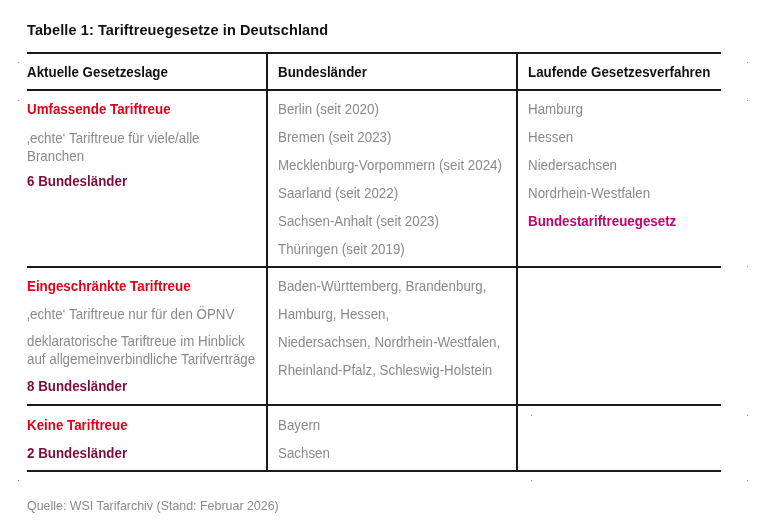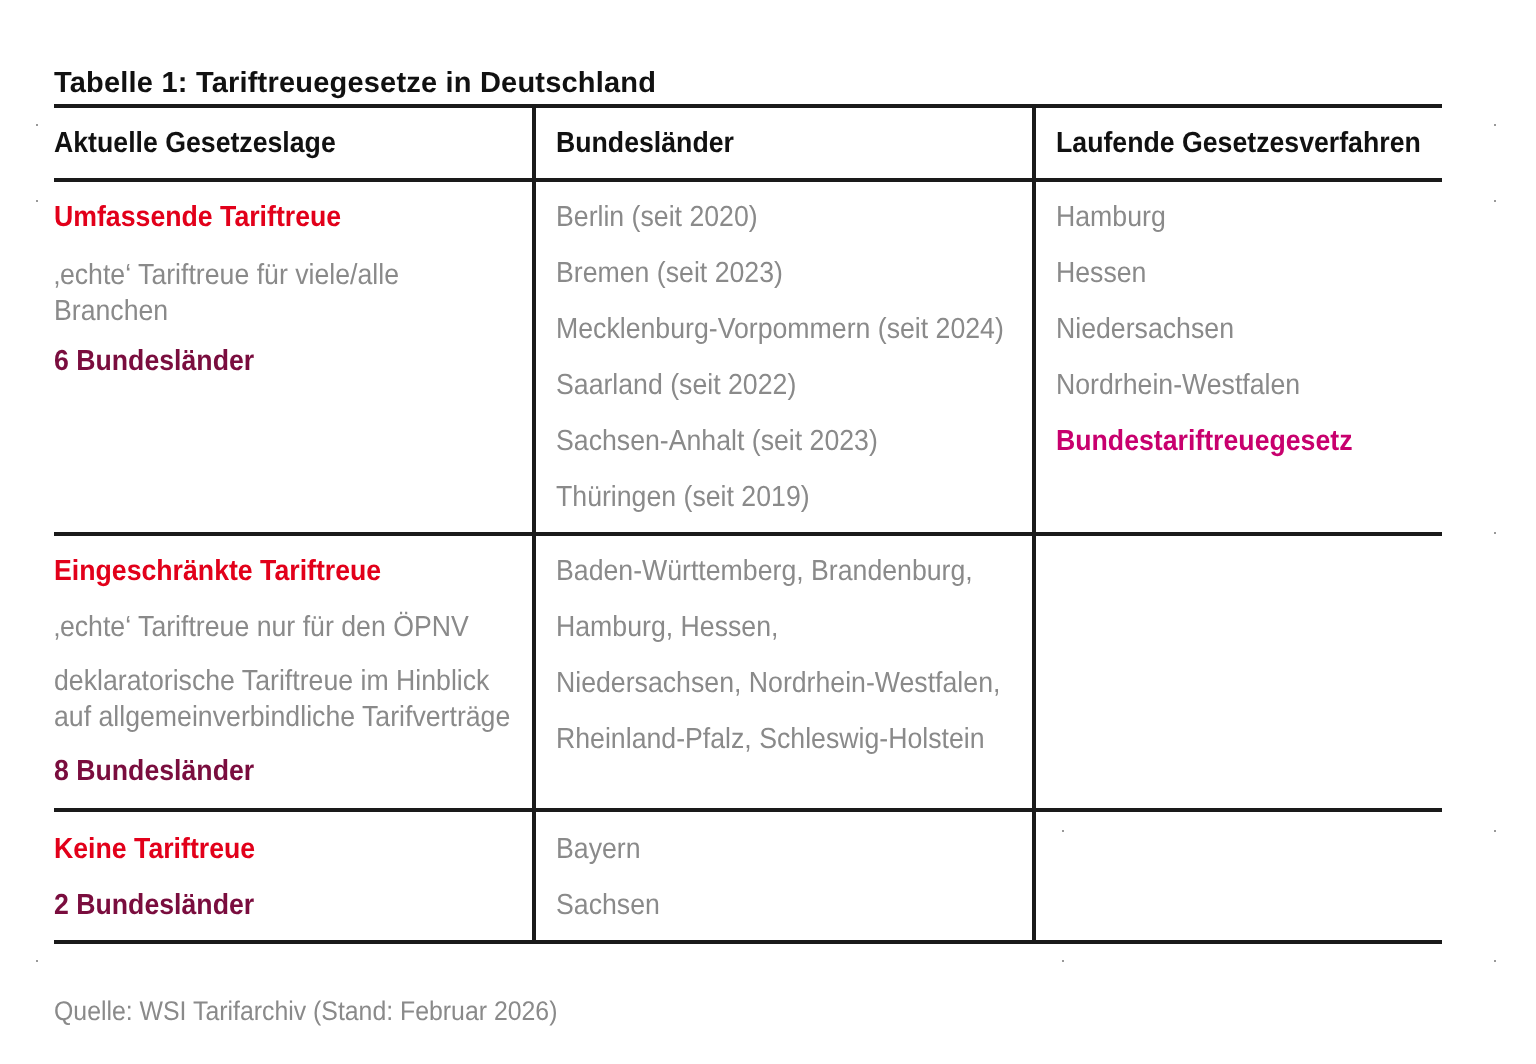--- a/index.html
+++ b/index.html
@@ -4,21 +4,20 @@
 <style>
   html, body { margin: 0; padding: 0; background: #ffffff; }
   body {
     width: 768px; height: 532px; position: relative; overflow: hidden;
     font-family: "Liberation Sans", sans-serif;
   }
   .title {
     position: absolute; left: 27px; top: 22px;
     font-size: 14.5px; font-weight: bold; color: #111111;
     letter-spacing: 0.1px;
-    margin-top: 12px;
   }
   .hline { position: absolute; left: 27px; width: 694px; height: 2px; background: #1a1a1a; }
   .vline { position: absolute; width: 2px; background: #1a1a1a; }
   .hdr {
     position: absolute; top: 64px; font-size: 14.5px; font-weight: bold; color: #111111;
     transform: scaleX(0.92); transform-origin: left;
   }
   .t {
     position: absolute; font-size: 14.5px; color: #8a8a8a; white-space: nowrap;
     transform: scaleX(0.92); transform-origin: left;

